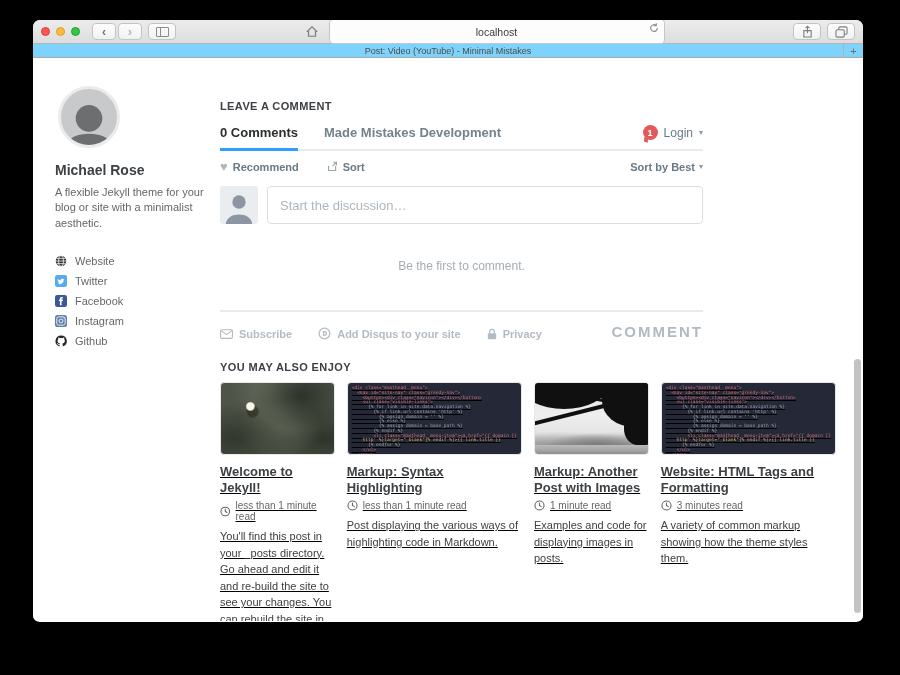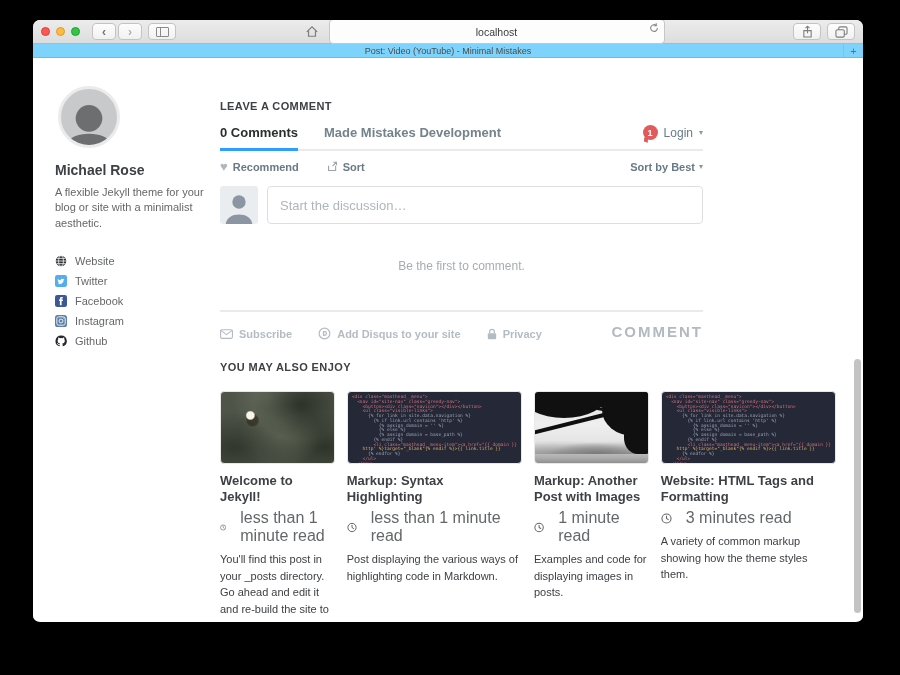--- a/index.html
+++ b/index.html
@@ -96,24 +96,24 @@
     font-size:13px; color:#2a2e2e; font-family:inherit; outline:none; background:#fff;
   }
   .dq-input::placeholder{ color:#aeb6bd; }
   .dq-empty{ margin-top:35px; text-align:center; font-size:12px; color:#a5adb4; }
   .dq-footer{ margin-top:37px; border-top:2px solid #e7eaee; padding-top:11px; display:flex; align-items:flex-end; }
   .dq-flink{ display:flex; align-items:center; gap:6px; font-size:11px; font-weight:700; color:#b4bcc3; }
   .dq-flink + .dq-flink{ margin-left:26px; }
   .dq-logo{ margin-left:auto; font-size:15px; font-weight:800; letter-spacing:2px; color:#b2bac1; }
   
   .related{ position:absolute; left:187px; top:303px; width:616px; }
-  .cards{ margin-top:18px; display:grid; grid-template-columns:repeat(4,1fr); gap:12px; }
+  .cards{ margin-top:9px; display:grid; grid-template-columns:repeat(4,1fr); gap:12px;text-decoration:underline; }
   .card-img{ height:73px; border-radius:4px; overflow:hidden; position:relative; border:1px solid #e8e8e8; }
   .card-title{ margin-top:9px; font-size:13px; font-weight:700; line-height:1.2; color:#3d4144; cursor:pointer; }
-  .card-meta{ margin-top:5px; display:flex; align-items:center; gap:14px; font-size:16px; color:#646769; }
+  .card-meta{ margin-top:5px; display:flex; align-items:center; gap:5px; font-size:10px; color:#646769; }
   .card-excerpt{ margin-top:6px; font-size:11px; line-height:1.5; color:#3d4144; }
   
   .img-foam{
     background-color:#4e5448;
     background-image:
       radial-gradient(circle at 26% 33%, #fbf6ea 0 3.5px, rgba(251,246,234,0) 5px),
       radial-gradient(circle at 28% 40%, rgba(40,32,18,.55) 0 5px, transparent 7px),
       radial-gradient(ellipse at 70% 18%, rgba(18,22,16,.55), transparent 42%),
       radial-gradient(ellipse at 12% 78%, rgba(22,27,19,.5), transparent 45%),
       radial-gradient(ellipse at 52% 62%, rgba(128,138,116,.45), transparent 50%),

